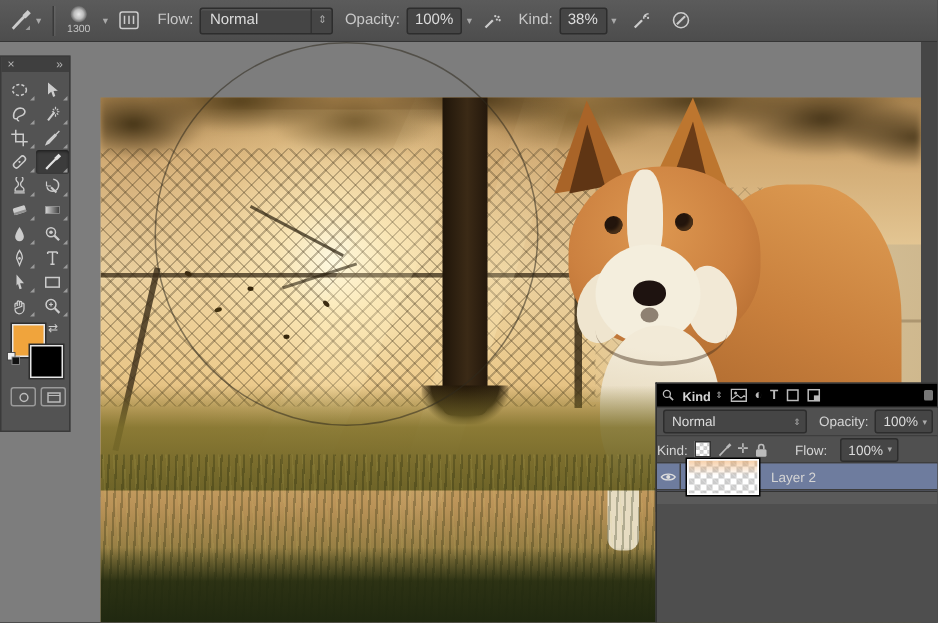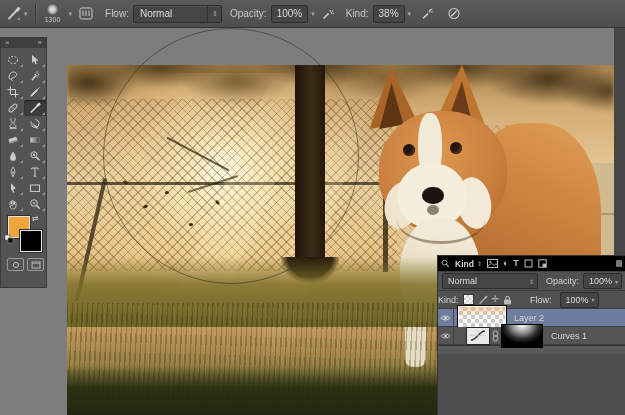--- a/index.html
+++ b/index.html
@@ -452,40 +452,18 @@
             <path d="M1 4 C3 1.2 9 1.2 11 4 C9 6.8 3 6.8 1 4 Z" fill="none" stroke="#ddd"></path>
             <circle cx="6" cy="4" r="1.5" fill="#ddd"></circle>
           </svg>
         </span>
       <span class="thumb checker" style="width:46px;height:22px;margin-left:4px;border:1px solid #fff;outline:1px solid #000;position:relative;overflow:hidden">
         <span class="abs" style="left:0;top:0;width:46px;height:10px;background:linear-gradient(180deg,rgba(240,170,100,.55),rgba(240,170,100,0))"></span>
       </span>
       <span class="layer-name">Layer 2</span>
     </div>
 
-    <div class="lp-row layer-row">
-      <span class="eye-cell">
-          <svg width="11" height="8" viewBox="0 0 12 8">
-            <path d="M1 4 C3 1.2 9 1.2 11 4 C9 6.8 3 6.8 1 4 Z" fill="none" stroke="#ccc"></path>
-            <circle cx="6" cy="4" r="1.5" fill="#ccc"></circle>
-          </svg>
-        </span>
-      <span style="width:22px;height:16px;margin-left:12px;background:#e9e9e9;border:1px solid #2a2a2a;display:flex;align-items:center;justify-content:center">
-        <svg width="18" height="13" viewBox="0 0 18 13">
-            <path d="M2 11 C8 11 10 2 16 2" fill="none" stroke="#333" stroke-width="1.4"></path>
-            <path d="M9 1 V12 M1 6.5 H17" stroke="#bbb" stroke-width=".5"></path>
-          </svg>
-      </span>
-      <span style="margin:0 2px">
-          <svg width="7" height="12" viewBox="0 0 7 12">
-            <rect x="1.2" y=".8" width="4.6" height="5.4" rx="2.3" fill="none" stroke="#bbb"></rect>
-            <rect x="1.2" y="5.8" width="4.6" height="5.4" rx="2.3" fill="none" stroke="#bbb"></rect>
-          </svg>
-        </span>
-      <span class="thumb" style="width:40px;height:22px;background:radial-gradient(ellipse 60% 90% at 50% 0%,#ffffff 0%,#9a9a9a 38%,#2e2e2e 70%,#000 95%)"></span>
-      <span class="layer-name">Curves 1</span>
-    </div>
 
 
     <div style="height:8px;background:#5a5a5a;border-top:1px solid #333"></div>
   </div>
 
 </div>
 
 </body></html>

